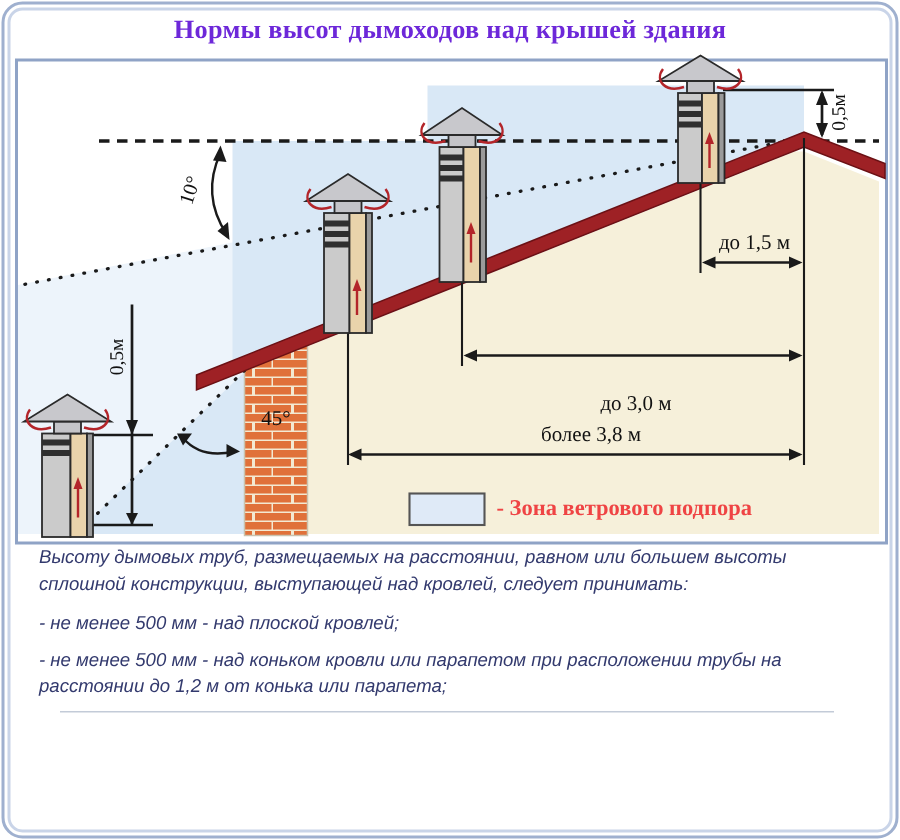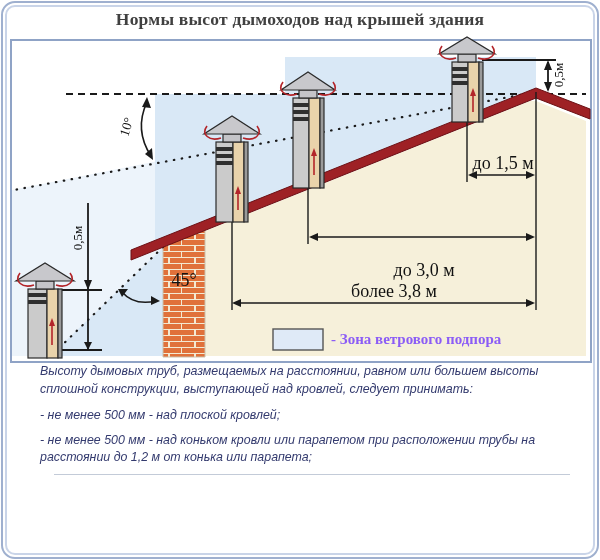--- a/index.html
+++ b/index.html
@@ -4,31 +4,31 @@
 <style>
   html,body{margin:0;padding:0;background:#fff;}
   .canvas{position:relative;width:600px;height:560px;background:#fff;overflow:hidden;
           font-family:"Liberation Sans",sans-serif;}
   .frame-outer{position:absolute;left:1px;top:1px;right:1px;bottom:1px;
                border:2px solid #9fb0cf;border-radius:14px;}
   .frame-inner{position:absolute;left:5px;top:5px;right:5px;bottom:5px;
                border:2px solid #c9d4e8;border-radius:10px;}
   .title{position:absolute;left:0;top:9px;width:600px;text-align:center;
          font-family:"Liberation Serif",serif;font-weight:bold;font-size:17.5px;
-         color:#404040;letter-spacing:.2px;}
+         color:#6d28d9;letter-spacing:.2px;}
   .diagram-box{position:absolute;left:10px;top:39px;width:578px;height:320px;
                border:2px solid #8fa3c6;background:#fff;}
   .dsvg{position:absolute;left:0;top:0;width:600px;height:560px;pointer-events:none;}
   .dlabel{position:absolute;font-family:"Liberation Serif",serif;color:#111;
-          font-size:18px;white-space:nowrap;transform:translate(-50%,-50%);}
+          font-size:14px;white-space:nowrap;transform:translate(-50%,-50%);}
   .rot{transform:translate(-50%,-50%) rotate(-90deg);font-size:13px;}
   .rot10{transform:translate(-50%,-50%) rotate(-72deg);font-size:13.5px;}
   .legend-text{position:absolute;font-family:"Liberation Serif",serif;font-weight:bold;
-               font-size:15px;color:#8b5cf6;white-space:nowrap;transform:none;}
-  .notes{position:absolute;left:28px;top:363px;width:572px;height:150px;
+               font-size:15px;color:#ef4444;white-space:nowrap;transform:none;}
+  .notes{position:absolute;left:14px;top:363px;width:572px;height:150px;
          font-style:italic;font-size:12.4px;line-height:1.42;color:#333a6e;}
   .notes p{margin:0 18px 7px 12px;}
   .notes p.intro{margin-bottom:9px;}
   .sep{border:0;border-top:1px solid #c3cbd8;margin:6px 30px 7px 26px;}
 </style>
 </head>
 <body>
 
 <div class="canvas">
   <div class="frame-outer"></div>

